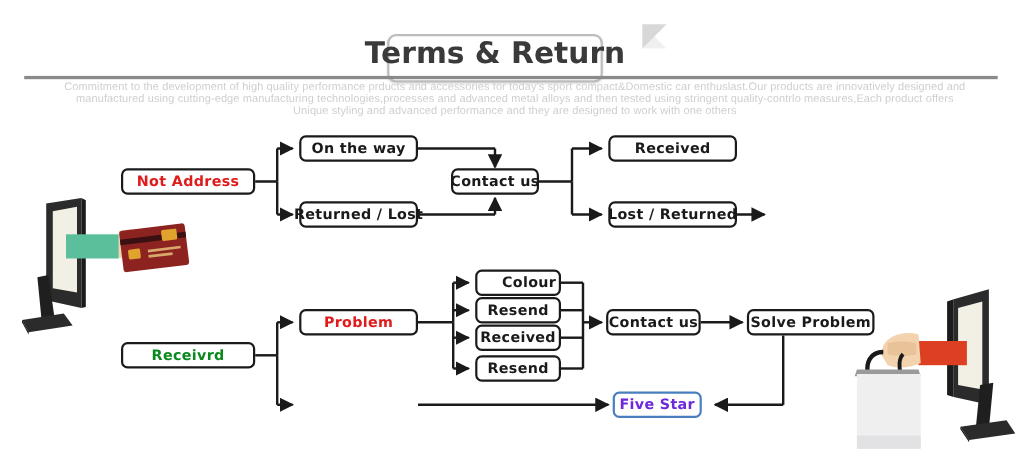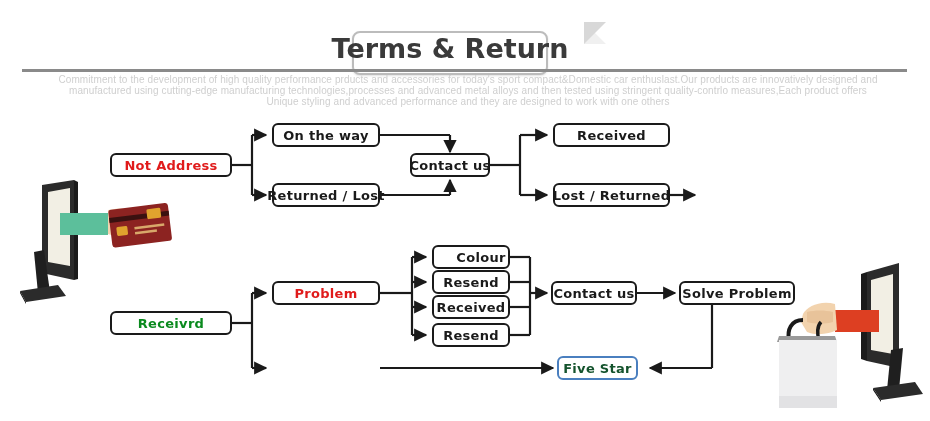--- a/index.html
+++ b/index.html
@@ -117,21 +117,21 @@
     font-family: "DejaVu Sans", sans-serif;
     font-size: 13px;
     font-weight: bold;
     color: #1a1a1a;
     letter-spacing: 0.3px;
     white-space: nowrap;
     height: 24px;
   }
   .node.red   { color: #e01b1b; }
   .node.green { color: #0a8a1e; }
-  .node.blue  { color: #14532d; border-color: #4a7fbf; }
+  .node.blue  { color: #6d28d9; border-color: #4a7fbf; }
 
   
   .art { position: absolute; }
 
   
   .nosel { user-select: none; }
 </style>
 </head>
 <body>
 

